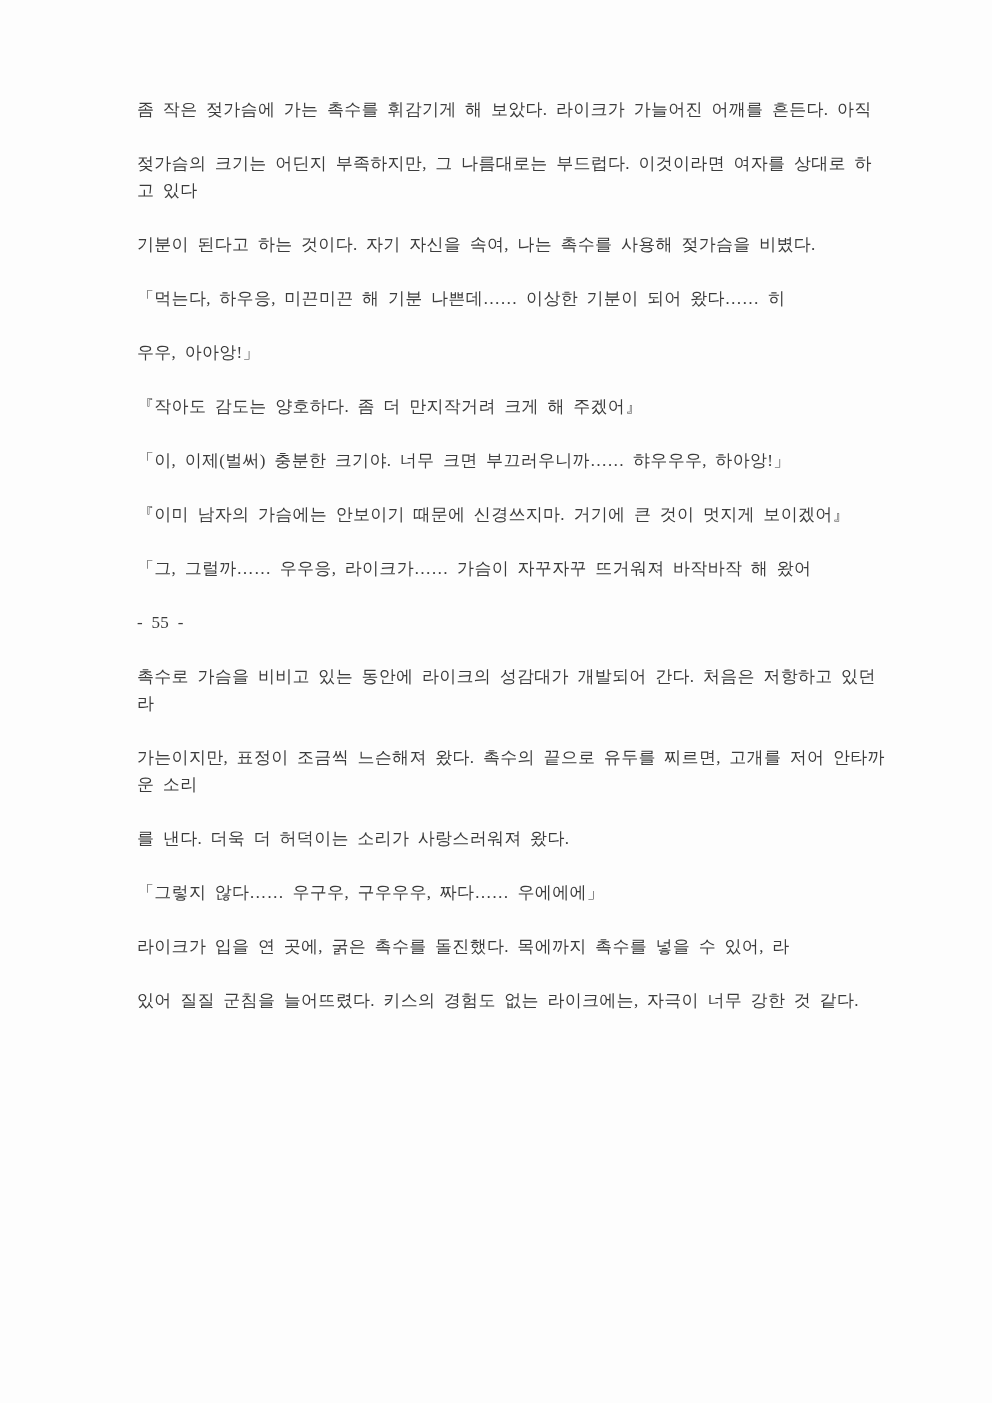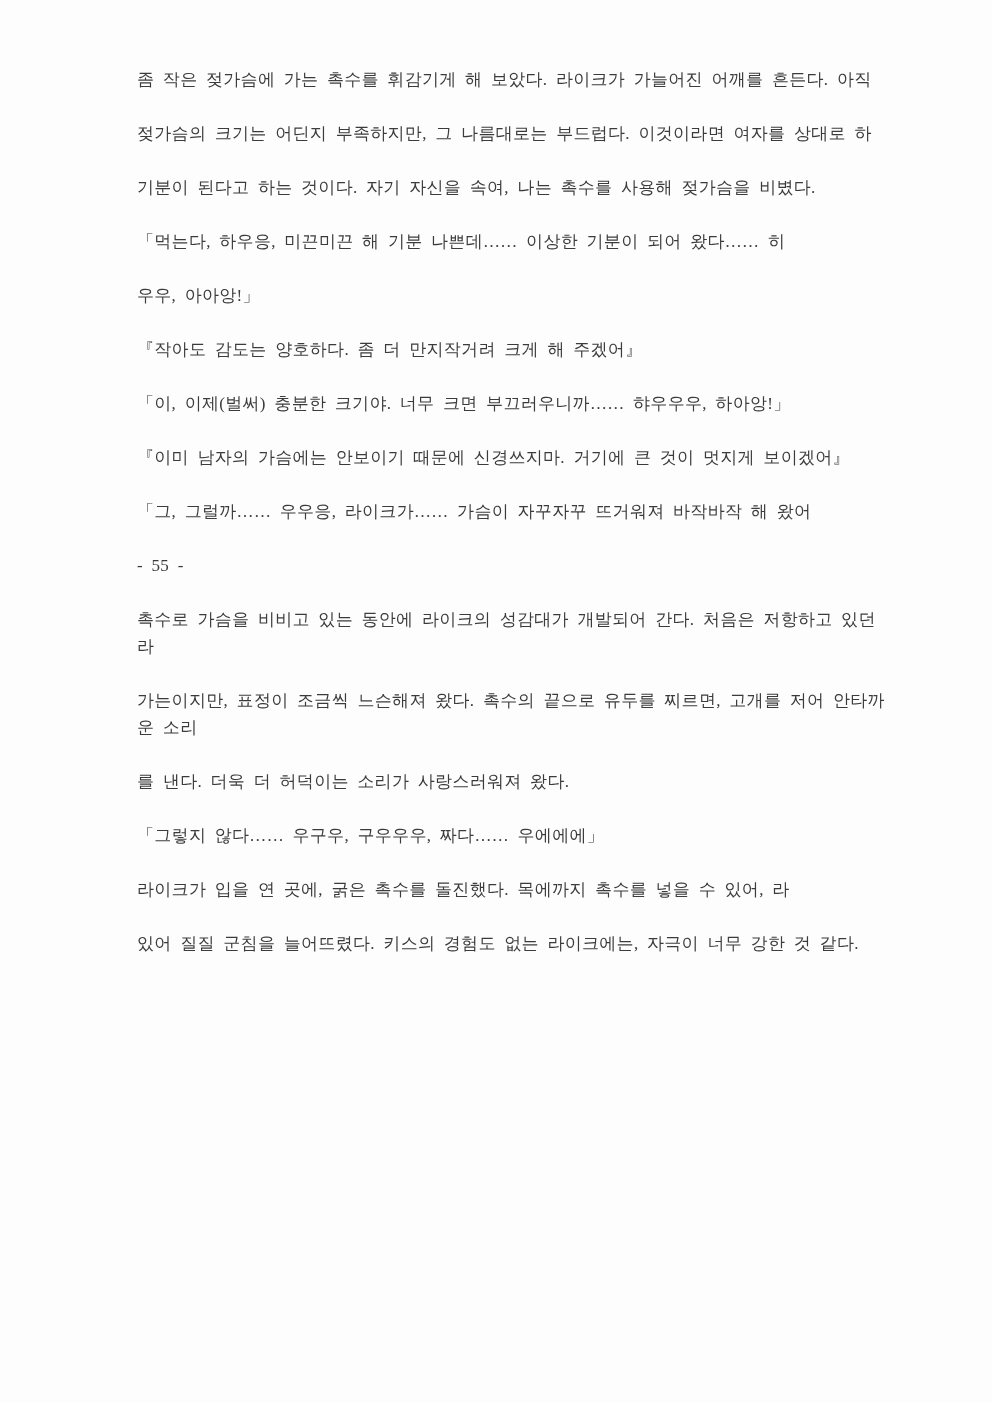--- a/index.html
+++ b/index.html
@@ -6,21 +6,21 @@
     margin: 0;
     padding: 0;
     background: #ffffff;
   }
   .page {
     position: relative;
     width: 992px;
     height: 1403px;
     background: #fdfdfd;
     box-sizing: border-box;
-    padding: 66px 120px 0 137px;
+    padding: 96px 120px 0 137px;
     overflow: hidden;
     font-family: "Liberation Serif", "DejaVu Serif", serif;
     font-size: 17px;
     color: #3b3b3b;
     letter-spacing: 0.3px;
     word-spacing: 4px;
   }
   .paragraph {
     margin: 0 0 27px 0;
     padding: 0;
@@ -36,20 +36,21 @@
 </head>
 <body>
 
 <div class="page" style="background: rgb(253, 253, 253); color: rgb(59, 59, 59);">
   <div id="document-body">
       <div class="paragraph">
         <span class="text-line">좀 작은 젖가슴에 가는 촉수를 휘감기게 해 보았다. 라이크가 가늘어진 어깨를 흔든다. 아직</span>
       </div>
       <div class="paragraph">
         <span class="text-line">젖가슴의 크기는 어딘지 부족하지만, 그 나름대로는 부드럽다. 이것이라면 여자를 상대로 하</span>
+        <span class="text-line">고 있다</span>
       </div>
       <div class="paragraph">
         <span class="text-line">기분이 된다고 하는 것이다. 자기 자신을 속여, 나는 촉수를 사용해 젖가슴을 비볐다.</span>
       </div>
       <div class="paragraph">
         <span class="text-line">「먹는다, 하우응, 미끈미끈 해 기분 나쁜데…… 이상한 기분이 되어 왔다…… 히</span>
       </div>
       <div class="paragraph">
         <span class="text-line">우우, 아아앙!」</span>
       </div>

